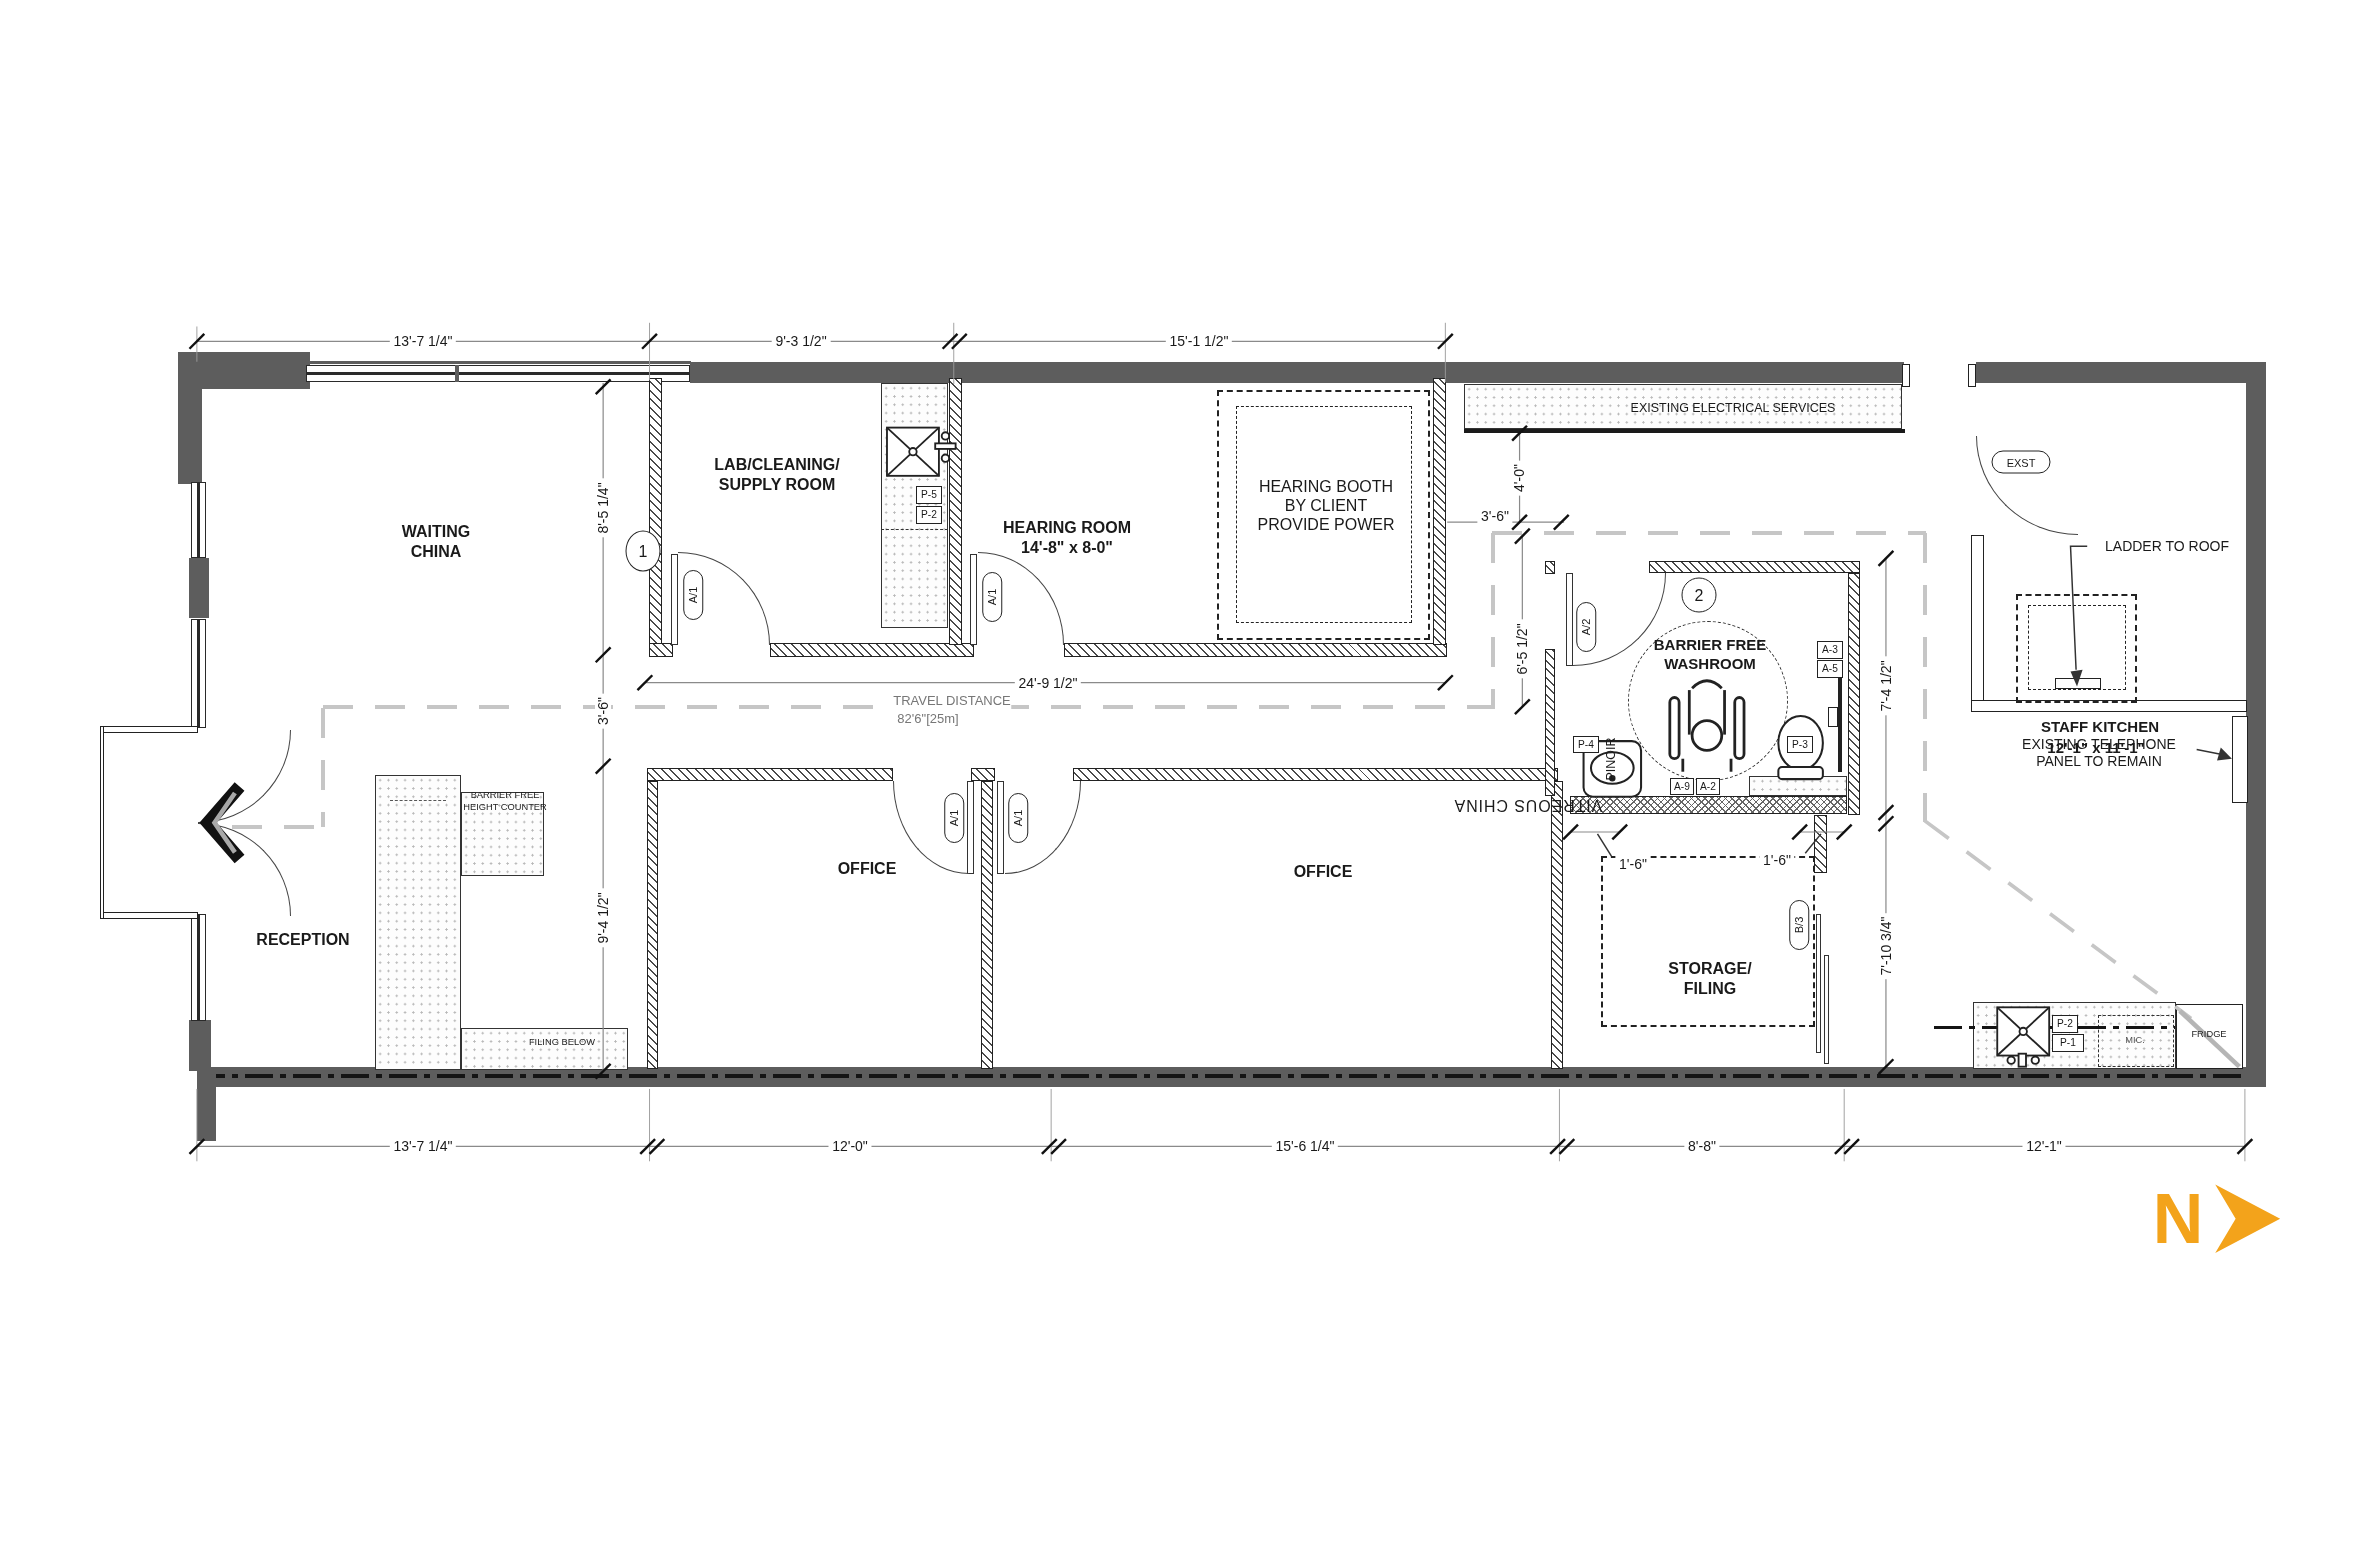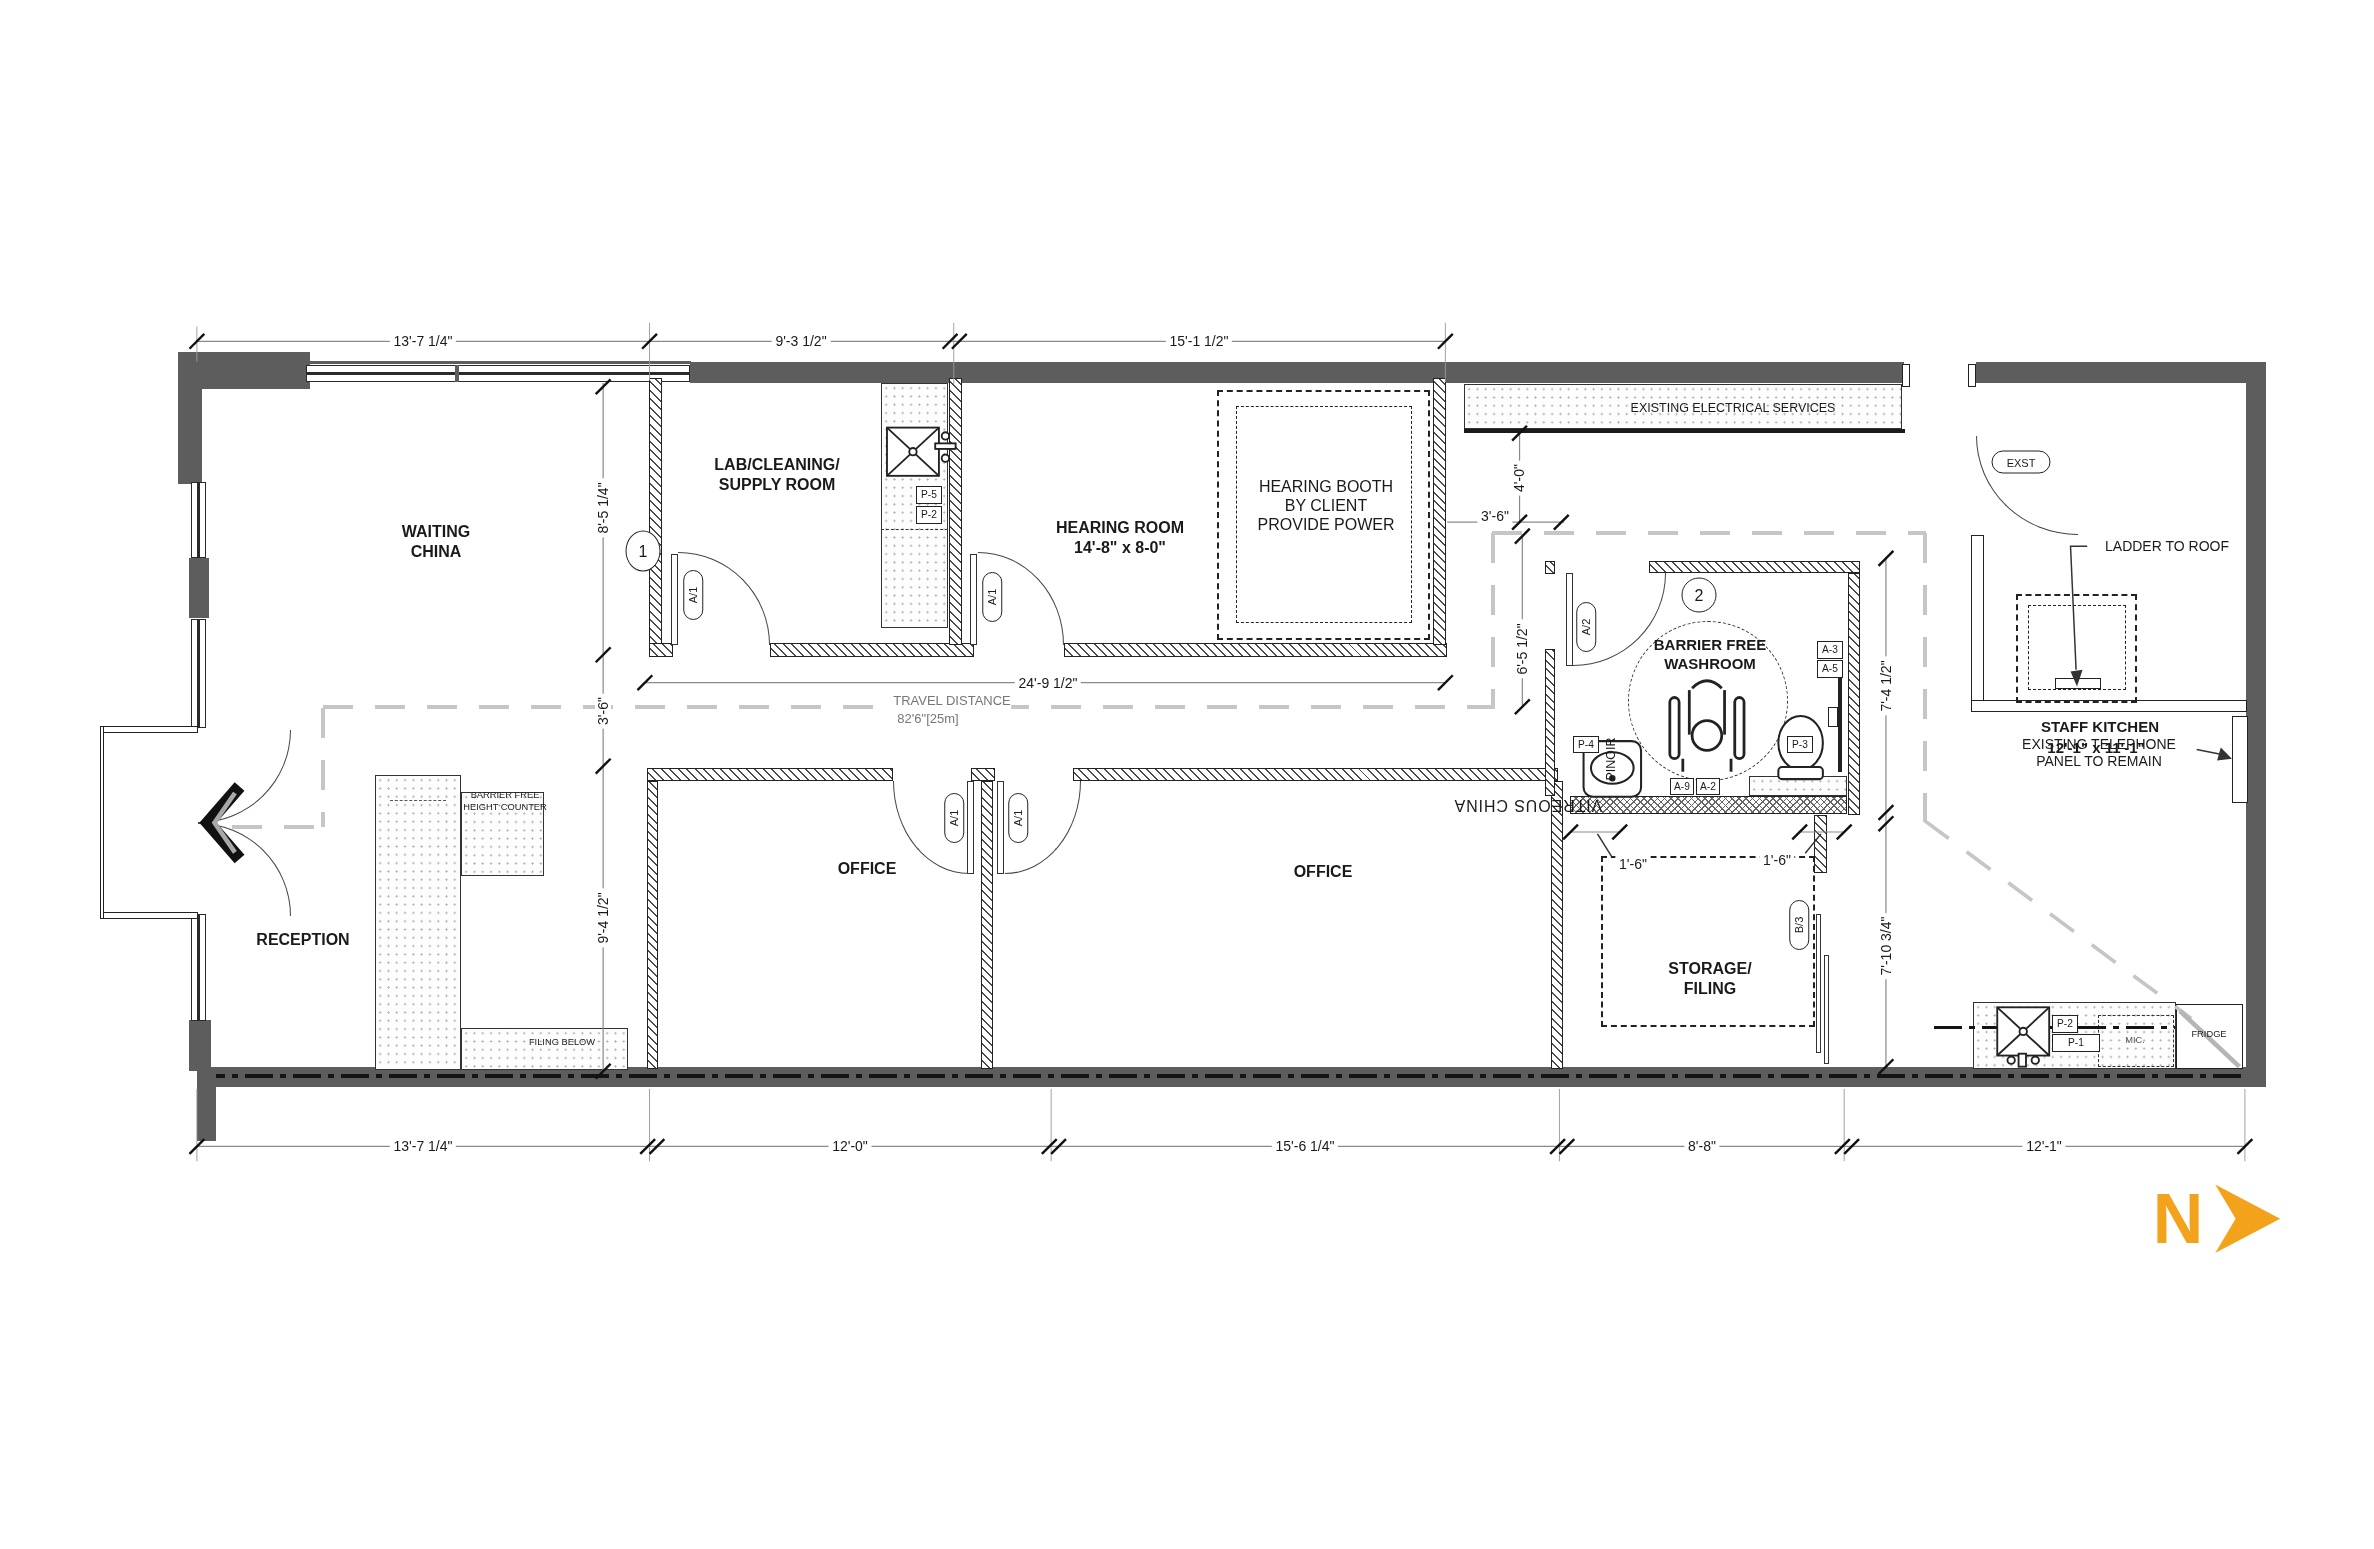--- a/index.html
+++ b/index.html
@@ -266,21 +266,21 @@
       <polyline points="253,855 231,887 253,919" stroke="#a8a8a8" stroke-width="5" fill="none"></polyline>
     </g>
 
     <polygon points="2388,1277 2458,1314 2388,1351 2410,1314" fill="#F3A31B"></polygon>
   </svg>
 
   <div class="rl" style="left:436px;top:542px;">WAITING
 CHINA</div>
   <div class="rl" style="left:777px;top:475px;">LAB/CLEANING/
 SUPPLY ROOM</div>
-  <div class="rl" style="left:1120px;top:538px;">HEARING ROOM
+  <div class="rl" style="left:1067px;top:538px;">HEARING ROOM
 14'-8" x 8-0"</div>
   <div class="note" style="left:1326px;top:506px;">HEARING BOOTH
 BY CLIENT
 PROVIDE POWER</div>
   <div class="note" style="left:1733px;top:408px;font-size:12.5px;white-space:nowrap;">EXISTING ELECTRICAL SERVICES</div>
   <div class="rl" style="left:1710px;top:655px;font-size:15px;">BARRIER FREE
 WASHROOM</div>
   <div class="rl" style="left:303px;top:940px;">RECEPTION</div>
   <div class="rl" style="left:867px;top:869px;">OFFICE</div>
   <div class="rl" style="left:1323px;top:872px;">OFFICE</div>
@@ -333,18 +333,18 @@
   <div class="otag v" style="left:1799px;top:925px;width:50px;height:19.5px;">B/3</div>
   <div class="rtag" style="left:916px;top:486px;width:26px;height:17.6px;">P-5</div>
   <div class="rtag" style="left:916px;top:506px;width:26px;height:17.6px;">P-2</div>
   <div class="rtag" style="left:1573px;top:736px;width:26px;height:16.7px;">P-4</div>
   <div class="rtag" style="left:1787px;top:736px;width:26px;height:16.7px;">P-3</div>
   <div class="rtag" style="left:1817px;top:641px;width:26px;height:17.6px;">A-3</div>
   <div class="rtag" style="left:1817px;top:660px;width:26px;height:17.6px;">A-5</div>
   <div class="rtag" style="left:1670px;top:778px;width:24px;height:16.7px;">A-9</div>
   <div class="rtag" style="left:1696px;top:778px;width:24px;height:16.7px;">A-2</div>
   <div class="rtag" style="left:2052px;top:1015px;width:26px;height:17.6px;">P-2</div>
-  <div class="rtag" style="left:2052px;top:1034px;width:48px;height:17.6px;">P-1</div>
+  <div class="rtag" style="left:2052px;top:1034px;width:32px;height:17.6px;">P-1</div>
 
   <div class="north-n" style="left:2178px;top:1219px;">N</div>
 
 </div>
 
 
 </body></html>

